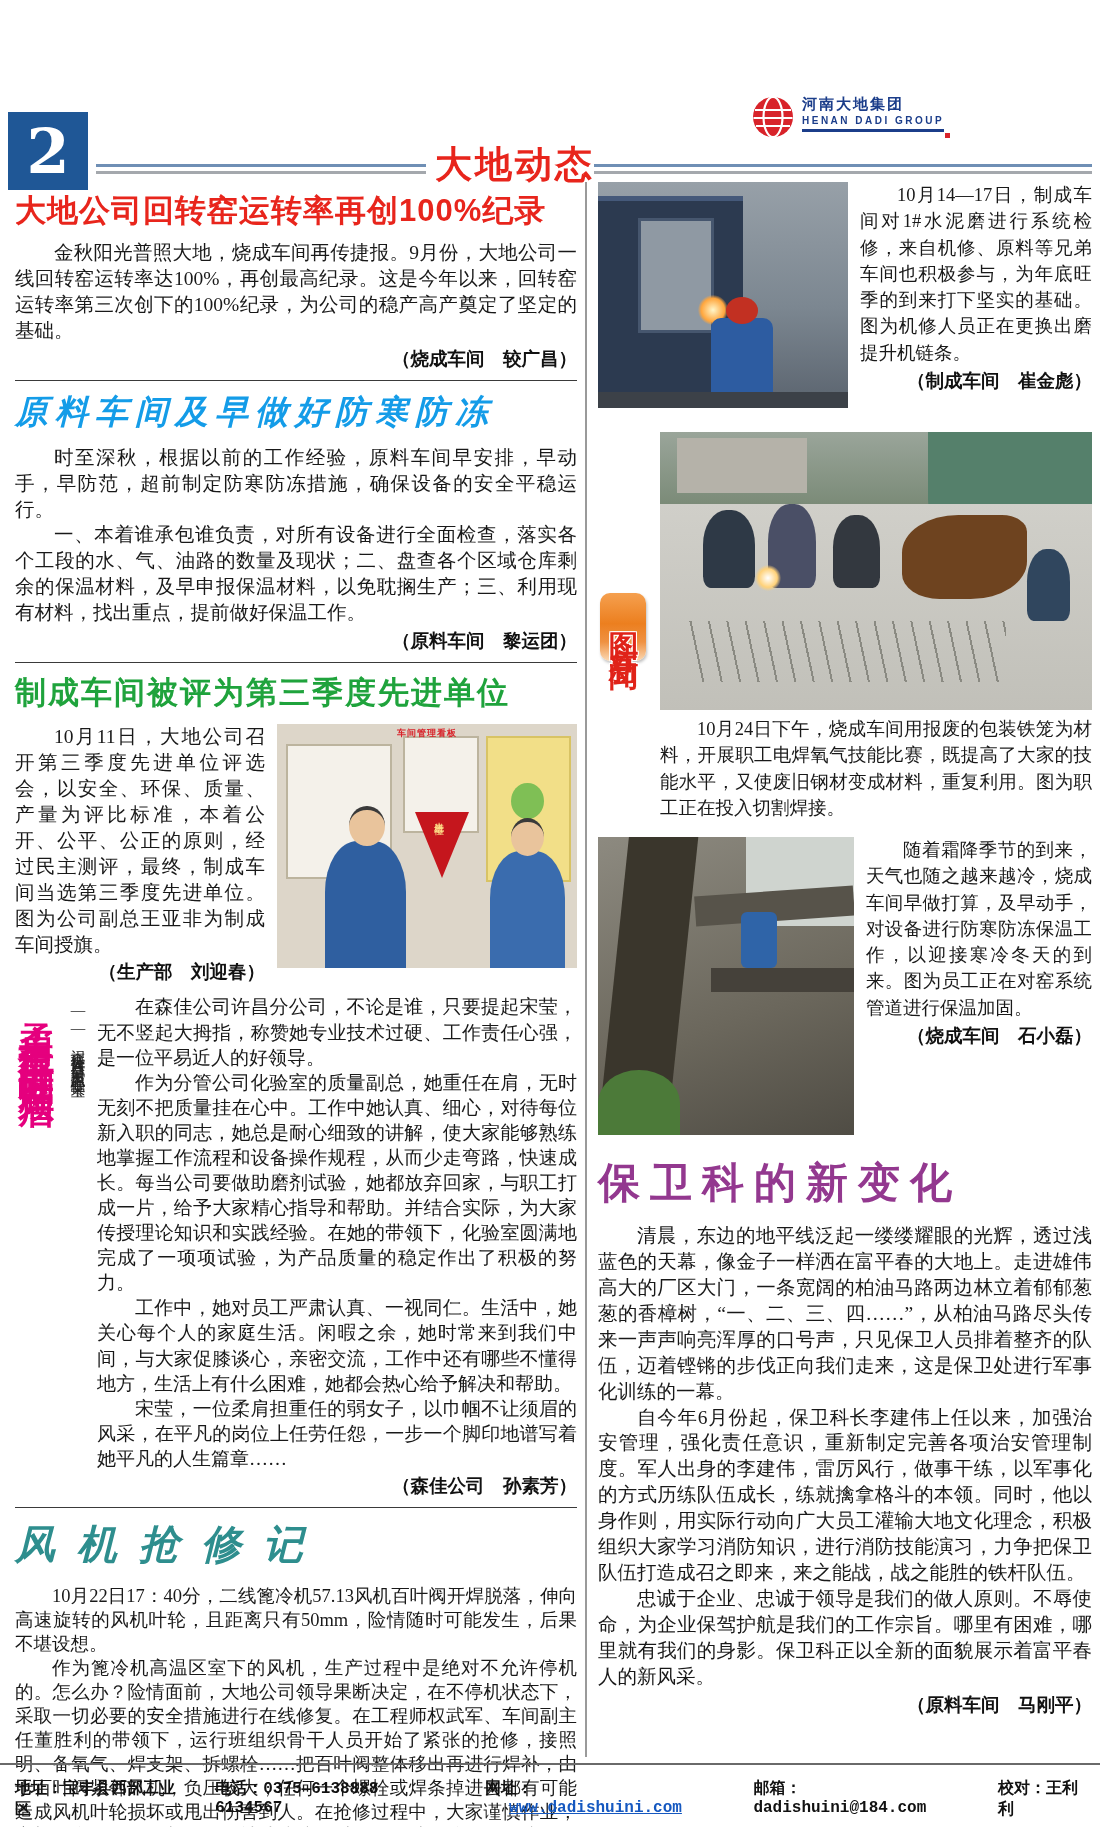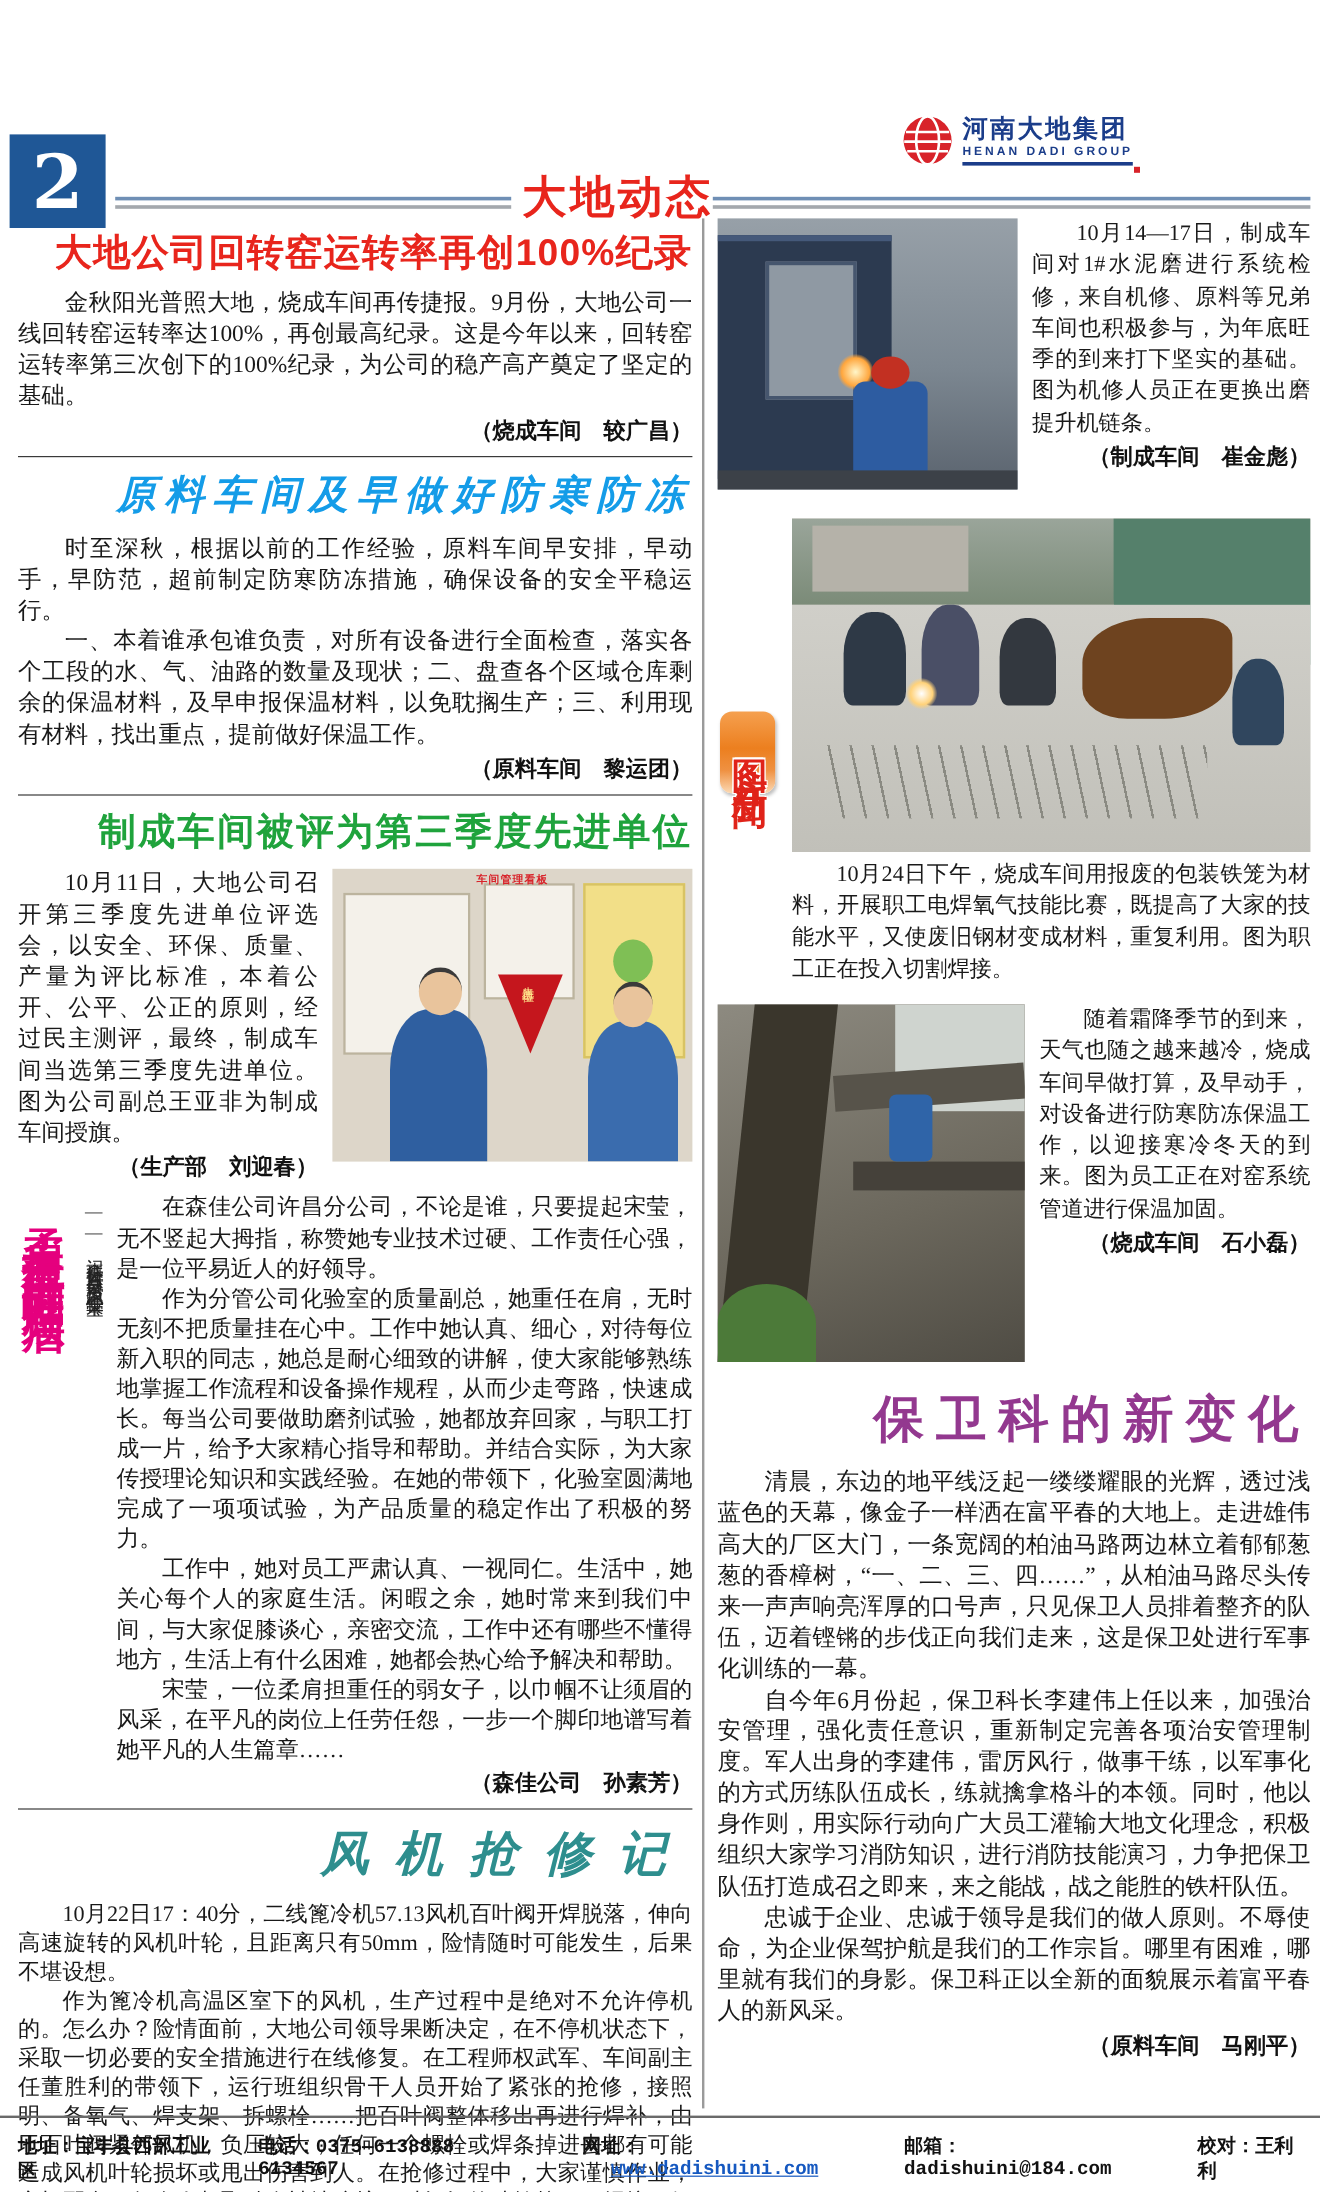--- a/index.html
+++ b/index.html
@@ -4,41 +4,41 @@
 <style>
   html,body{margin:0;padding:0;background:#fff;}
   .page{position:relative;width:1100px;height:1827px;background:#fff;margin:0 auto;overflow:hidden;
         font-family:"Liberation Serif","DejaVu Serif",serif;color:#191919;}
   
   .pagenum{position:absolute;left:8px;top:112px;width:80px;height:78px;background:#1f5796;
            color:#fff;font-family:"DejaVu Serif",serif;font-weight:bold;font-size:62px;
            display:flex;align-items:center;justify-content:center;}
   .masthead{position:absolute;left:752px;top:96px;display:flex;align-items:flex-start;gap:8px;}
   .mast-text{display:flex;flex-direction:column;}
-  .mast-cn{font-family:"Liberation Sans","DejaVu Sans",sans-serif;font-weight:bold;font-size:21px;
+  .mast-cn{font-family:"Liberation Sans","DejaVu Sans",sans-serif;font-weight:bold;font-size:15px;
            color:#1b3d8a;letter-spacing:2px;line-height:1.1;}
   .mast-en{font-family:"Liberation Sans","DejaVu Sans",sans-serif;font-weight:bold;font-size:10px;
            color:#1b3d8a;letter-spacing:2.5px;margin-top:2px;}
   .mast-underline{margin-top:3px;height:3px;background:#1b3d8a;position:relative;}
   .mast-underline i{position:absolute;right:-6px;top:4px;width:5px;height:5px;background:#d8232a;display:block;}
   .hline{position:absolute;height:4px;border-top:3px solid #6f8fb5;border-bottom:3px solid #a4a8ad;}
   .hl-left{left:96px;top:164px;width:330px;}
   .hl-right{left:594px;top:164px;width:498px;}
   .section-label{position:absolute;left:430px;top:140px;width:170px;text-align:center;
                  font-family:"Liberation Sans","DejaVu Sans",sans-serif;font-weight:bold;
                  font-size:37px;color:#e8251c;letter-spacing:3px;}
   .vdivider{position:absolute;left:585px;top:182px;width:1.5px;height:1575px;background:#9a9a9a;}
   
   .col-left{position:absolute;left:15px;top:190px;width:562px;}
   .col-right{position:absolute;left:598px;top:172px;width:494px;margin-top:10px;}
   .art p{margin:0;text-indent:2em;text-align:justify;font-size:19.5px;line-height:1.33;}
   .byline{display:block;text-align:right;font-family:"Liberation Sans","DejaVu Sans",sans-serif;
           font-weight:bold;font-size:18.5px;margin-top:2px;color:#111;}
   hr.rule{border:none;border-top:1.5px solid #3a3a3a;margin:9px 0;}
-  h2{margin:0;text-align:right;}
+  h2{margin:0;text-align:left;}
   .t1{font-family:"Liberation Sans","DejaVu Sans",sans-serif;font-weight:bold;font-size:31px;
       color:#e8251c;letter-spacing:1px;margin-bottom:8px;}
   .t2{font-family:"DejaVu Serif","Liberation Serif",serif;font-style:italic;font-weight:bold;
       font-size:33px;color:#149ce8;letter-spacing:7px;margin:4px 0 10px;}
   .t3{font-family:Liberation Sans, sans-serif;font-weight:bold;font-size:31px;
       color:#1fa33c;letter-spacing:2px;margin:4px 0 10px;}
   .t5{font-family:"DejaVu Serif","Liberation Serif",serif;font-style:italic;font-weight:bold;
       font-size:40px;color:#2e8e8e;letter-spacing:22px;margin:6px 0 12px;}
   .t6{font-family:"Liberation Sans","DejaVu Sans",sans-serif;font-weight:bold;font-size:42px;
       color:#93388f;letter-spacing:10px;margin:0 0 12px;}

